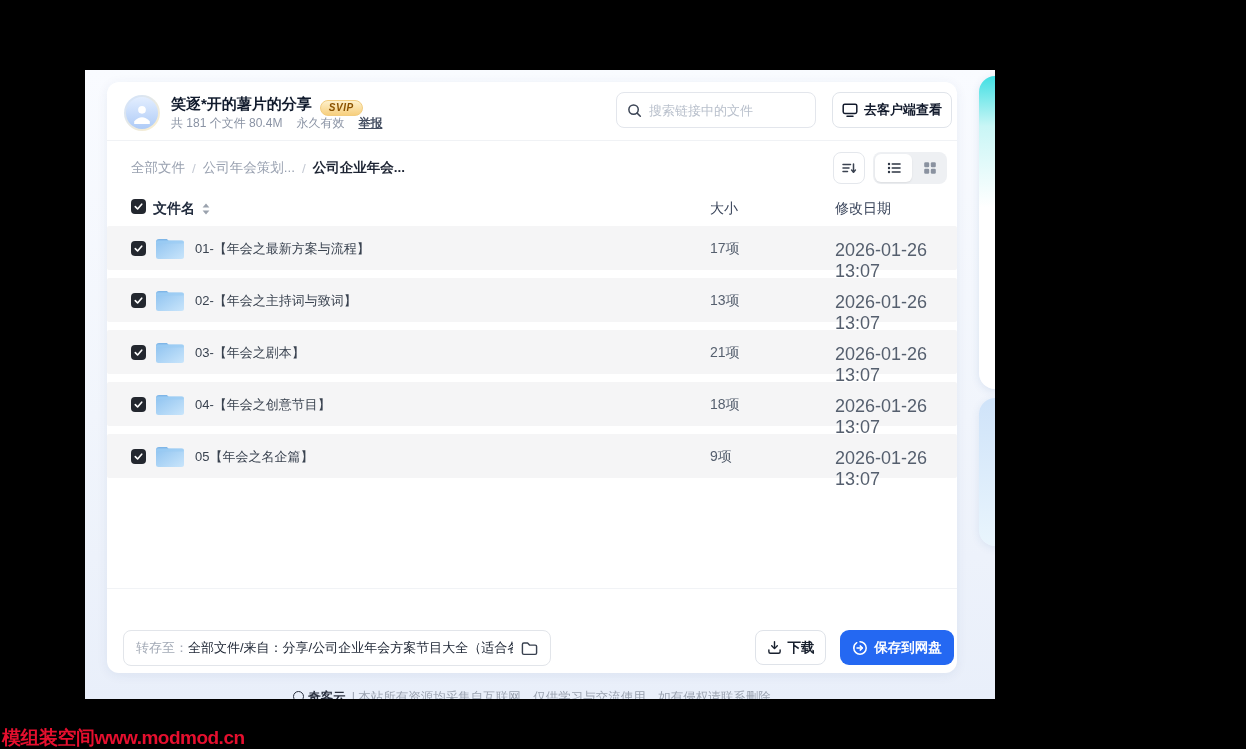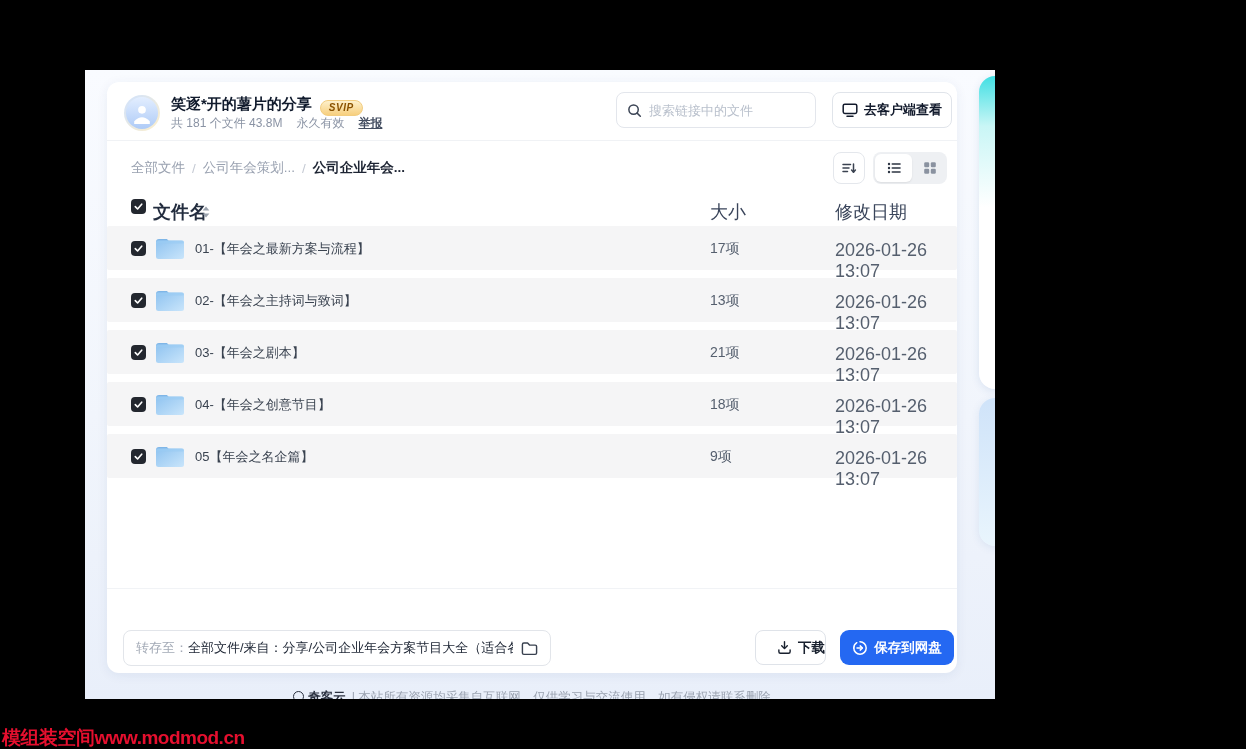--- a/index.html
+++ b/index.html
@@ -47,21 +47,21 @@
               display:flex; align-items:center; justify-content:center; }
   .segmented { position:absolute; left:766px; top:70px; width:74px; height:32px;
                background:#eef0f3; border-radius:8px; }
   .seg-active { position:absolute; left:2px; top:2px; width:37px; height:28px; background:#fff;
                 border-radius:6px; box-shadow:0 1px 2px rgba(0,0,0,.08); cursor:pointer;
                 display:flex; align-items:center; justify-content:center; }
   .seg-grid { position:absolute; right:0; top:0; width:35px; height:32px; cursor:pointer;
               display:flex; align-items:center; justify-content:center; }
 
   
-  .thead { position:absolute; left:0; top:114px; width:100%; height:26px; font-size:18px; color:#39445a; }
+  .thead { position:absolute; left:0; top:114px; width:100%; height:26px; font-size:14px; color:#39445a; }
   .checkbox { width:15px; height:15px; border-radius:4px; background:#23272f; cursor:pointer;
               display:flex; align-items:center; justify-content:center; flex:none; }
   .col-name { position:absolute; left:46px; top:4px; font-weight:600; color:#222c3e; }
   .col-sorter { position:absolute; left:95px; top:6px; cursor:pointer; }
   .col-size { position:absolute; left:603px; top:4px; }
   .col-date { position:absolute; left:728px; top:4px; }
   .thead .checkbox { position:absolute; left:24px; top:3px; }
 
   .rows { position:absolute; left:0; top:144px; width:100%; }
   .frow { position:relative; width:100%; height:44px; margin-bottom:8px; background:#f5f5f6;
@@ -78,21 +78,21 @@
             font-size:13px; color:#2b3340; cursor:pointer; }
   .saveas .chev { color:#78818f; font-size:15px; margin-left:4px; }
   .dest { position:absolute; left:16px; top:41px; width:428px; height:36px; border:1px solid #e2e5ea;
           border-radius:8px; background:#fff; display:flex; align-items:center; padding:0 12px;
           font-size:13px; cursor:pointer; }
   .dest-label { color:#a3aab6; flex:none; }
   .dest-path { color:#222a38; white-space:nowrap; overflow:hidden; flex:1; }
   .dest-folder { flex:none; margin-left:8px; }
   .dl-btn { position:absolute; left:648px; top:41px; width:71px; height:35px; border:1px solid #dfe3e9;
             border-radius:8px; background:#fff; cursor:pointer; display:flex; align-items:center;
-            justify-content:flex-end; gap:6px; font-size:13.5px; font-weight:700; color:#18202e; font-family:inherit; }
+            justify-content:center; gap:6px; font-size:13.5px; font-weight:700; color:#18202e; font-family:inherit; }
   .save-btn { position:absolute; left:733px; top:41px; width:114px; height:35px; border:none;
             border-radius:9px; background:#2468f2; cursor:pointer; display:flex; align-items:center;
             justify-content:center; gap:6px; font-size:13.5px; font-weight:700; color:#fff; font-family:inherit; }
 
   
   .site-footer { position:absolute; left:22px; top:619px; width:850px; text-align:center;
                  font-size:12.5px; color:#9aa2b0; white-space:nowrap; }
   .site-footer .brand { color:#2a3140; font-weight:700; margin:0 6px 0 4px; }
   .site-footer .logo { display:inline-block; width:11px; height:11px; border:1.5px solid #2a3140;
                  border-radius:50%; vertical-align:-1px; }
@@ -137,21 +137,21 @@
           <circle cx="12" cy="8.5" r="4.2" fill="#fff"></circle>
           <path d="M3.5 21 q8.5,-8.5 17,0 v3 h-17 z" fill="#fff"></path>
         </svg>
       </div>
     </div>
     <div class="share-title">
       <span>笑逐*开的薯片的分享</span>
       <span class="svip">SVIP</span>
     </div>
     <div class="share-sub">
-      <span>共 181 个文件 43.8M</span>
+      <span>共 181 个文件 80.4M</span>
       <span>永久有效</span>
       <span class="report">举报</span>
     </div>
     <div class="search-box">
       <span style="display:flex">
         <svg width="15" height="15" viewBox="0 0 16 16">
             <circle cx="7" cy="7" r="5" fill="none" stroke="#3a4354" stroke-width="1.6"></circle>
             <line x1="10.8" y1="10.8" x2="14.2" y2="14.2" stroke="#3a4354" stroke-width="1.6" stroke-linecap="round"></line>
           </svg>
       </span>

